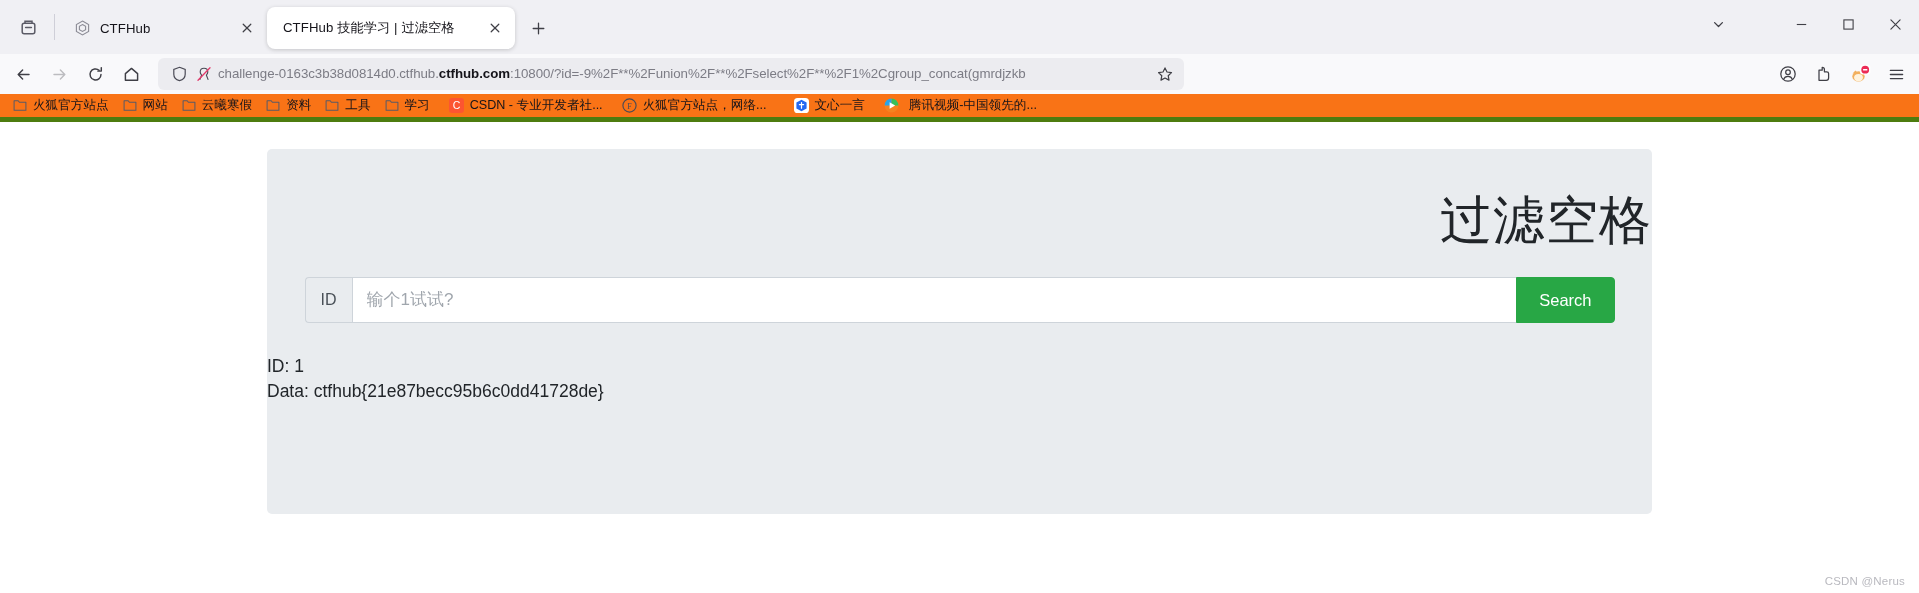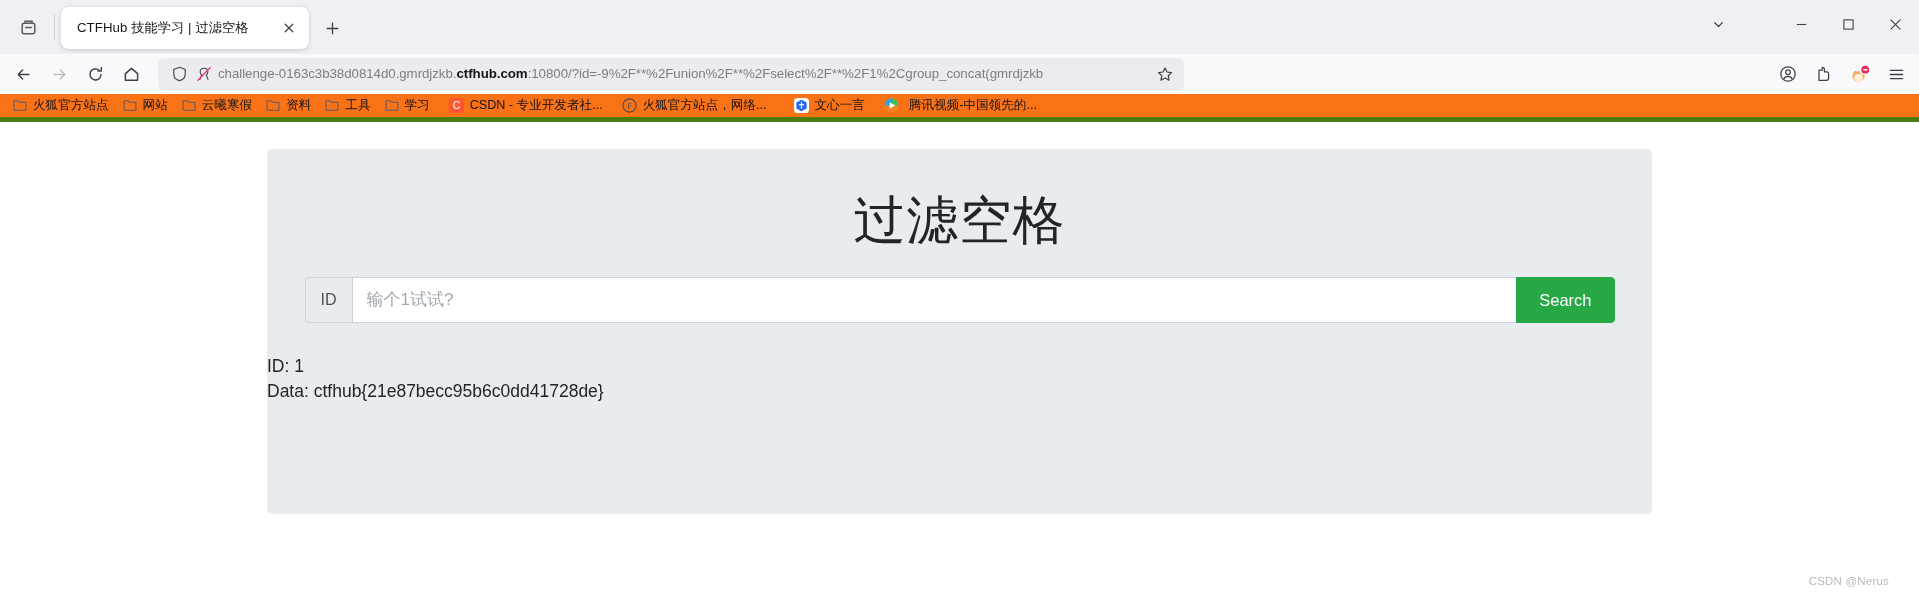--- a/index.html
+++ b/index.html
@@ -150,21 +150,21 @@
     position: absolute;
     left: 267px;
     top: 27px;
     width: 1385px;
     height: 365px;
     background: #e9ecef;
     border-radius: 5px;
     padding-top: 40px;
   }
   .page-title {
-    text-align: center;
+    text-align: right;
     font-size: 52px;
     font-weight: normal;
     color: #212529;
     margin: 0 0 26px 0;
     line-height: 1.2;
     letter-spacing: 1px;
   }
   .input-group {
     display: flex;
     width: 1310px;
@@ -209,21 +209,21 @@
     text-align: left;
     margin-top: 31px;
     font-size: 17.5px;
     color: #212529;
     line-height: 1.42;
   }
   .result div { margin: 0; }
 
   .watermark {
     position: absolute;
-    right: 30px;
+    right: 14px;
     bottom: 6px;
     font-size: 11.5px;
     color: #b9b9bf;
     letter-spacing: .2px;
   }
 </style>
 </head>
 <body>
 
 <div class="browser">
@@ -234,20 +234,34 @@
       <svg width="17" height="17" viewBox="0 0 17 17" fill="none" stroke="#5b5b66" stroke-width="1.5">
         <rect x="2.2" y="4.2" width="12.6" height="10.6" rx="2"></rect>
         <path d="M5 4.2 L5 2.3 L12 2.3 L12 4.2" stroke-linecap="round"></path>
         <path d="M5.6 8.6 L11.4 8.6" stroke-linecap="round"></path>
       </svg>
     </div>
     <div class="tabstrip-sep"></div>
 
     <div class="tabs">
 
+      <div class="tab" style="min-width:206px;">
+        <span class="favicon">
+          <svg width="15" height="16" viewBox="0 0 15 16" fill="none" stroke="#8b8b95" stroke-width="1.1">
+            <path d="M7.5 1.1 L13.6 4.5 L13.6 11.4 L7.5 14.9 L1.4 11.4 L1.4 4.5 Z"></path>
+            <path d="M7.5 4.6 L10.6 6.3 L10.6 9.7 L7.5 11.4 L4.4 9.7 L4.4 6.3 Z"></path>
+          </svg>
+        </span>
+        <span class="tab-title">CTFHub</span>
+        <span class="tab-close">
+          <svg width="12" height="12" viewBox="0 0 12 12" stroke="#3f3f46" stroke-width="1.25" stroke-linecap="round">
+            <path d="M2.2 2.2 L9.8 9.8 M9.8 2.2 L2.2 9.8"></path>
+          </svg>
+        </span>
+      </div>
 
       <div class="tab active" style="min-width:248px;">
         <span class="tab-title" style="padding-left:3px;">CTFHub 技能学习 | 过滤空格</span>
         <span class="tab-close">
           <svg width="12" height="12" viewBox="0 0 12 12" stroke="#3f3f46" stroke-width="1.25" stroke-linecap="round">
             <path d="M2.2 2.2 L9.8 9.8 M9.8 2.2 L2.2 9.8"></path>
           </svg>
         </span>
       </div>
 
@@ -311,21 +325,21 @@
         <svg width="15" height="16" viewBox="0 0 15 16" stroke="#4a4a55" stroke-width="1.2" fill="none">
           <path d="M7.5 1.3 L13.2 3.4 L13.2 8.2 C13.2 11.6 10.7 13.8 7.5 14.7 C4.3 13.8 1.8 11.6 1.8 8.2 L1.8 3.4 Z"></path>
         </svg>
       </span>
       <span class="ub-icon">
         <svg width="16" height="16" viewBox="0 0 16 16" fill="none">
           <path d="M8 2.2 C5.4 2.2 4.2 4.0 4.2 6.1 C4.2 7.4 4.9 8.4 5.6 9.1 L4.0 13.4 M8 2.2 C10.6 2.2 11.8 4.0 11.8 6.1 C11.8 7.4 11.1 8.4 10.4 9.1 L12.0 13.4" stroke="#4a4a55" stroke-width="1.15" stroke-linecap="round"></path>
           <path d="M2.0 14.2 L14.0 1.8" stroke="#e4396b" stroke-width="1.3" stroke-linecap="round"></path>
         </svg>
       </span>
-      <span class="url-text"><span>challenge-0163c3b38d0814d0.gmrdjzkb.</span><span class="host">ctfhub.com</span><span>:10800/?id=-9%2F**%2Funion%2F**%2Fselect%2F**%2F1%2Cgroup_concat(gmrdjzkb</span></span>
+      <span class="url-text"><span>challenge-0163c3b38d0814d0.ctfhub.</span><span class="host">ctfhub.com</span><span>:10800/?id=-9%2F**%2Funion%2F**%2Fselect%2F**%2F1%2Cgroup_concat(gmrdjzkb</span></span>
       <span class="star">
         <svg width="16" height="16" viewBox="0 0 16 16" stroke="#3f3f46" stroke-width="1.2" fill="none" stroke-linejoin="round">
           <path d="M8 1.9 L10.0 6.0 L14.5 6.6 L11.2 9.7 L12.0 14.1 L8 12.0 L4.0 14.1 L4.8 9.7 L1.5 6.6 L6.0 6.0 Z"></path>
         </svg>
       </span>
     </div>
 
     <div class="toolbar-right">
       <div class="navbtn">
         <svg width="18" height="18" viewBox="0 0 18 18" stroke="#3f3f46" stroke-width="1.25" fill="none">

